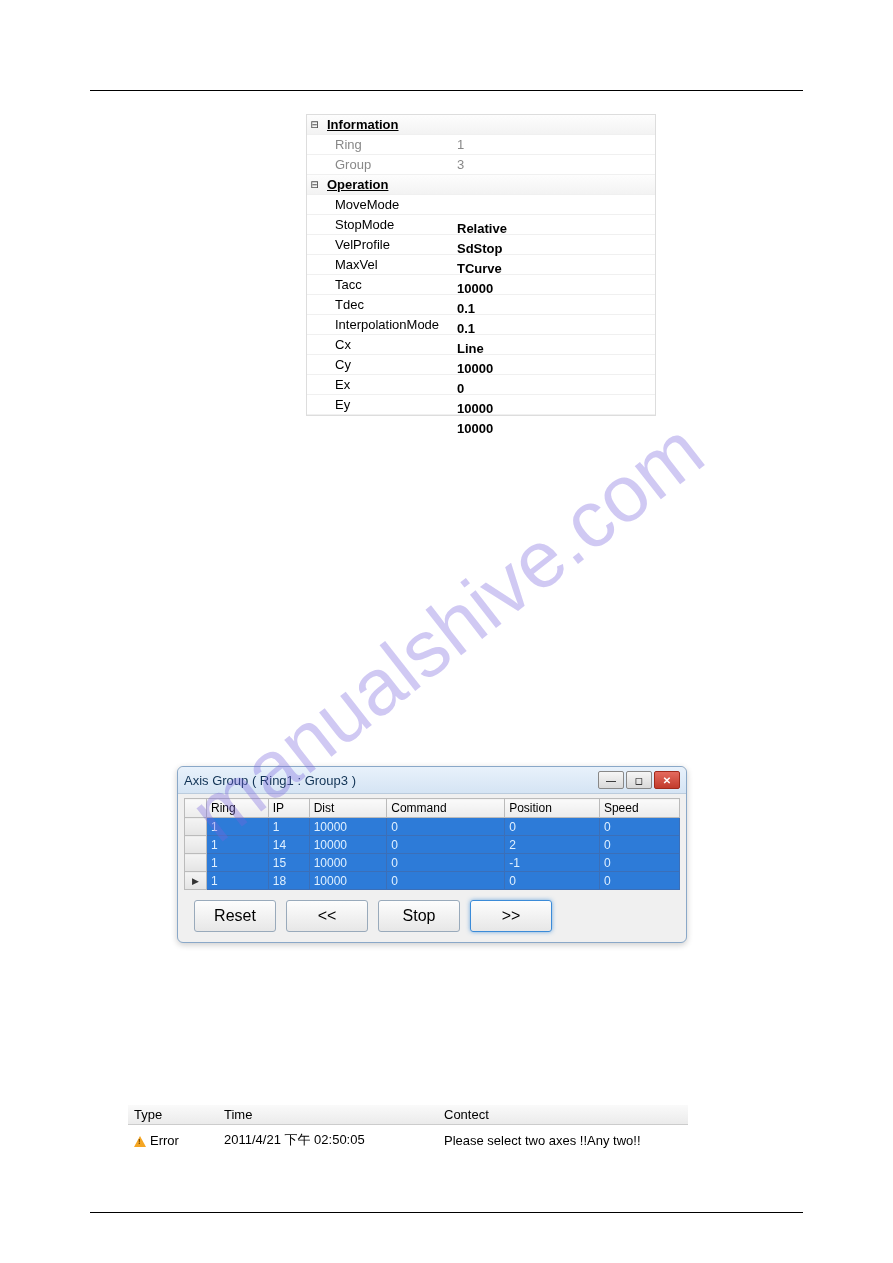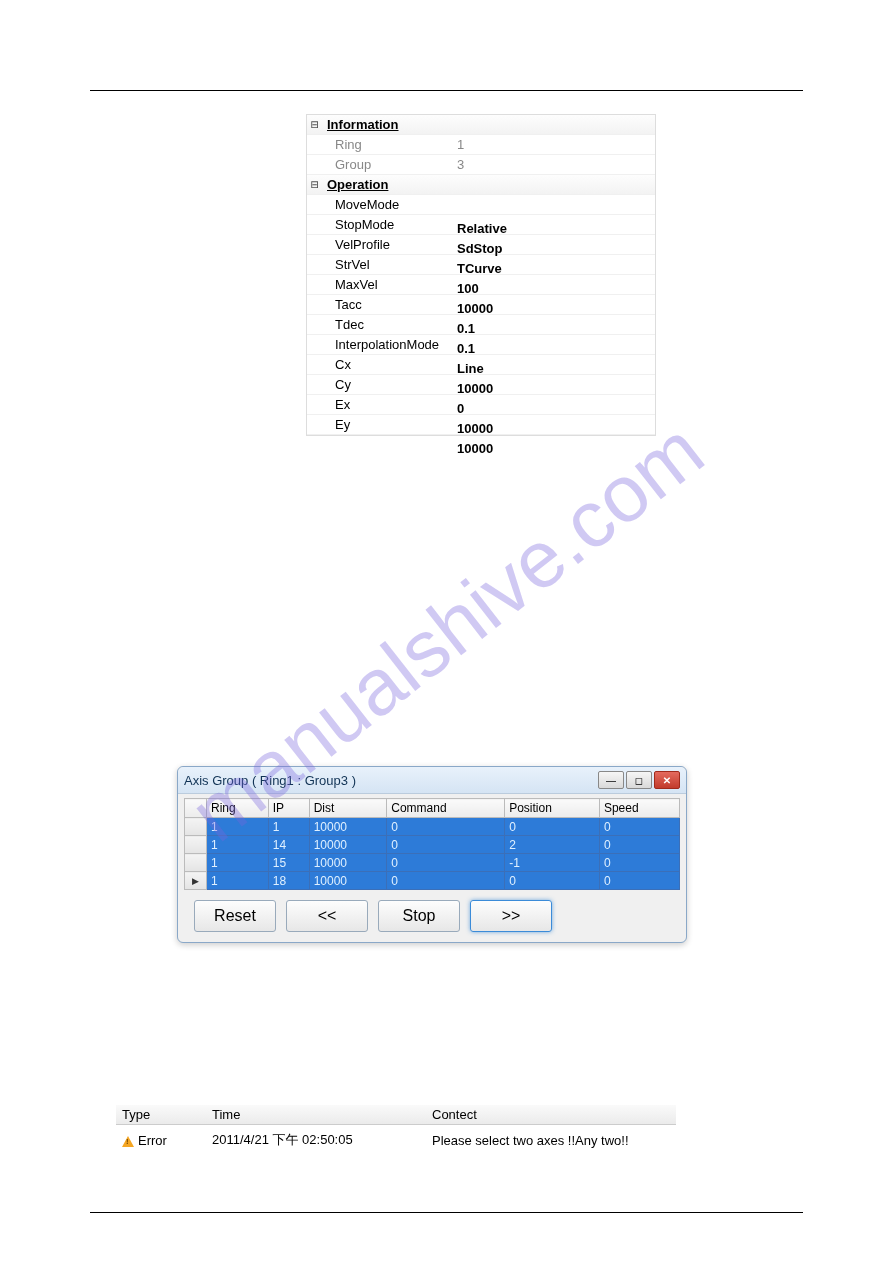--- a/index.html
+++ b/index.html
@@ -162,21 +162,21 @@
     }
     .axis-btn.hl {
       border: 1px solid #3b8bd8;
       box-shadow: 0 0 4px rgba(59,139,216,0.7);
     }
 
     
     .log-panel {
       position: absolute;
       top: 1105px;
-      left: 116px;
+      left: 128px;
       width: 560px;
     }
     .log-grid {
       width: 100%;
       border-collapse: collapse;
       font-size: 13px;
     }
     .log-grid th {
       background: linear-gradient(#fafafa,#ebebeb);
       border-bottom: 1px solid #ccc;
@@ -237,24 +237,20 @@
       <span class="prop-label">MoveMode</span>
       <span class="prop-value bold">Relative</span>
     </div>
   <div class="prop-row child">
       <span class="prop-label">StopMode</span>
       <span class="prop-value bold">SdStop</span>
     </div>
   <div class="prop-row child">
       <span class="prop-label">VelProfile</span>
       <span class="prop-value bold">TCurve</span>
-    </div>
-  <div class="prop-row child">
-      <span class="prop-label">StrVel</span>
-      <span class="prop-value bold">100</span>
     </div>
   <div class="prop-row child">
       <span class="prop-label">MaxVel</span>
       <span class="prop-value bold">10000</span>
     </div>
   <div class="prop-row child">
       <span class="prop-label">Tacc</span>
       <span class="prop-value bold">0.1</span>
     </div>
   <div class="prop-row child">

